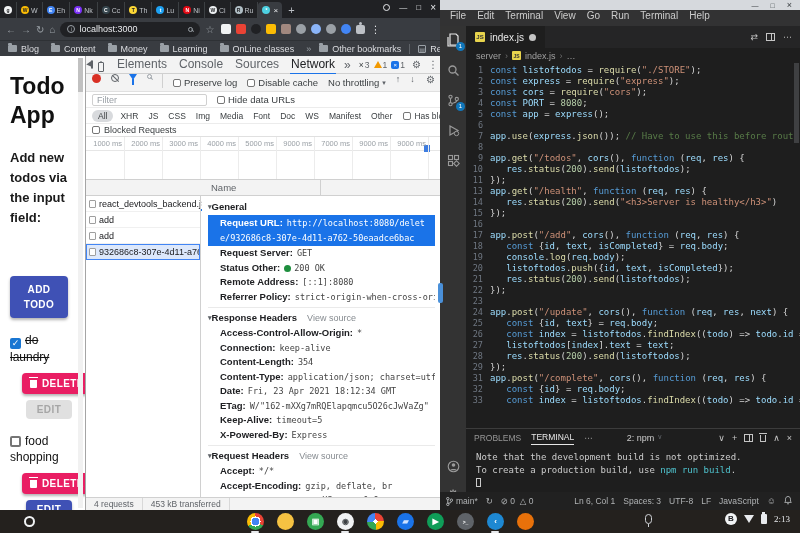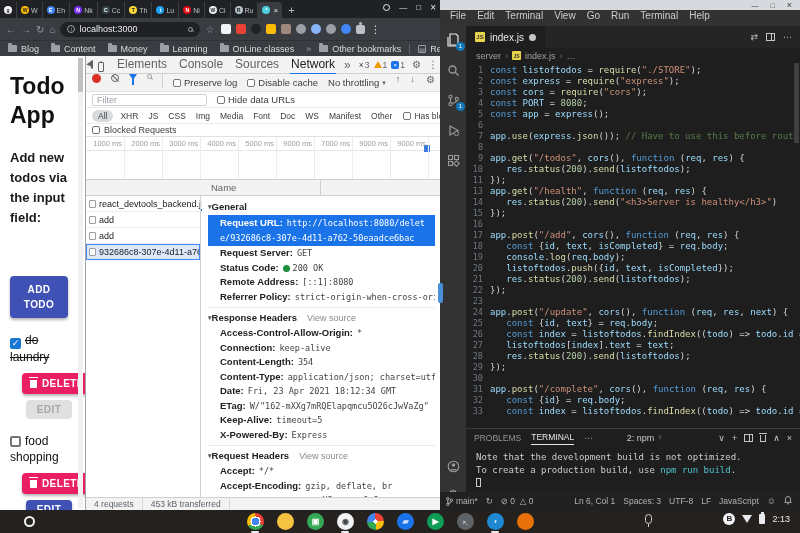--- a/index.html
+++ b/index.html
@@ -165,21 +165,21 @@
   #launcher { position:absolute; left:24px; top:516px; width:11px; height:11px; border:2px solid #f1f3f4; border-radius:50%; }
   .shelf-app { position:absolute; top:513px; width:17px; height:17px; border-radius:50%; display:flex; align-items:center; justify-content:center; font-size:8px; font-weight:bold; }
   .run-dash { position:absolute; top:531px; width:8px; height:2px; border-radius:1px; background:#e8eaed; }
   #tray { position:absolute; right:10px; top:513px; display:flex; align-items:center; gap:7px; }
   #mic-ic { position:absolute; right:148px; top:514px; width:7px; height:10px; border:1.3px solid #cfd2d6; border-radius:4px; }
   #mic-ic::after { content:''; position:absolute; left:2px; bottom:-4px; width:1px; height:3px; background:#cfd2d6; }
   .tray-avatar { width:12px; height:12px; border-radius:50%; background:#f1f3f4; color:#202124; font-size:8px; line-height:12px; text-align:center; font-weight:bold; }
   .wifi { width:0; height:0; border-left:5px solid transparent; border-right:5px solid transparent; border-top:8px solid #e8eaed; }
   .battery { width:6px; height:10px; background:#e8eaed; border-radius:1px; position:relative; }
   .battery::before { content:''; position:absolute; top:-2px; left:1.5px; width:3px; height:2px; background:#e8eaed; }
-  #tray-time { color:#e8eaed; font-size:9px; }
+  #tray-time { color:#e8eaed; font-size:9px;font-family:Liberation Serif, serif; }
 </style>
 </head>
 <body>
 
 <div id="stage">
 
   <div id="chrome-win" class="abs">
     <div id="tabstrip" class="abs">
       <div id="tabs">
           <div class="tab">
@@ -450,21 +450,21 @@
             <span>932686c8-307e-4d11-a762-50...</span>
           </div>
         </div>
       <div id="dt-headers" class="abs">
           <div class="sec-title">
             <span class="tri">▾</span>
             <span>General</span>
           </div>
           <div class="hrow url-hl"><span class="hlabel">Request URL:</span><span class="hval">http://localhost:8080/delete/932686c8-307e-4d11-a762-50eaadce6bac</span></div>
           <div class="hrow"><span class="hlabel">Request Server:</span><span class="hval">GET</span></div>
-          <div class="hrow"><span class="hlabel">Status Code:</span><span class="status-dot"></span><span class="hval">200 OK</span></div>
+          <div class="hrow"><span class="hlabel">Status Other:</span><span class="status-dot"></span><span class="hval">200 OK</span></div>
           <div class="hrow"><span class="hlabel">Remote Address:</span><span class="hval">[::1]:8080</span></div>
           <div class="hrow"><span class="hlabel">Referrer Policy:</span><span class="hval">strict-origin-when-cross-origin</span></div>
           <div class="sec-title bordered">
             <span class="tri">▾</span>
             <span>Response Headers</span>
             <span class="viewsrc">View source</span>
           </div>
           <div class="hrow"><span class="hlabel">Access-Control-Allow-Origin:</span><span class="hval">*</span></div>
           <div class="hrow"><span class="hlabel">Connection:</span><span class="hval">keep-alive</span></div>
           <div class="hrow"><span class="hlabel">Content-Length:</span><span class="hval">354</span></div>
@@ -596,21 +596,20 @@
       <div class="cline"><span class="gut">20</span><span class="ccode">   <span class="c-var">listoftodos</span>.<span class="c-fn">push</span>({<span class="c-var">id</span>, <span class="c-var">text</span>, <span class="c-var">isCompleted</span>});</span></div>
       <div class="cline"><span class="gut">21</span><span class="ccode">   <span class="c-var">res</span>.<span class="c-fn">status</span>(<span class="c-num">200</span>).<span class="c-fn">send</span>(<span class="c-var">listoftodos</span>);</span></div>
       <div class="cline"><span class="gut">22</span><span class="ccode">});</span></div>
       <div class="cline"><span class="gut">23</span><span class="ccode"></span></div>
       <div class="cline"><span class="gut">24</span><span class="ccode"><span class="c-var">app</span>.<span class="c-fn">post</span>(<span class="c-str">"/update"</span>, <span class="c-var">cors</span>(), <span class="c-kw">function</span> (<span class="c-var">req</span>, <span class="c-var">res</span>, <span class="c-var">next</span>) {</span></div>
       <div class="cline"><span class="gut">25</span><span class="ccode">   <span class="c-kw">const</span> {<span class="c-var">id</span>, <span class="c-var">text</span>} = <span class="c-var">req</span>.<span class="c-var">body</span>;</span></div>
       <div class="cline"><span class="gut">26</span><span class="ccode">   <span class="c-kw">const</span> <span class="c-var">index</span> = <span class="c-var">listoftodos</span>.<span class="c-fn">findIndex</span>((<span class="c-var">todo</span>) =&gt; <span class="c-var">todo</span>.<span class="c-var">id</span> ===</span></div>
       <div class="cline"><span class="gut">27</span><span class="ccode">   <span class="c-var">listoftodos</span>[<span class="c-var">index</span>].<span class="c-var">text</span> = <span class="c-var">text</span>;</span></div>
       <div class="cline"><span class="gut">28</span><span class="ccode">   <span class="c-var">res</span>.<span class="c-fn">status</span>(<span class="c-num">200</span>).<span class="c-fn">send</span>(<span class="c-var">listoftodos</span>);</span></div>
       <div class="cline"><span class="gut">29</span><span class="ccode">});</span></div>
-      <div class="cline"><span class="gut">30</span><span class="ccode"></span></div>
       <div class="cline"><span class="gut">31</span><span class="ccode"><span class="c-var">app</span>.<span class="c-fn">post</span>(<span class="c-str">"/complete"</span>, <span class="c-var">cors</span>(), <span class="c-kw">function</span> (<span class="c-var">req</span>, <span class="c-var">res</span>) {</span></div>
       <div class="cline"><span class="gut">32</span><span class="ccode">   <span class="c-kw">const</span> {<span class="c-var">id</span>} = <span class="c-var">req</span>.<span class="c-var">body</span>;</span></div>
       <div class="cline"><span class="gut">33</span><span class="ccode">   <span class="c-kw">const</span> <span class="c-var">index</span> = <span class="c-var">listoftodos</span>.<span class="c-fn">findIndex</span>((<span class="c-var">todo</span>) =&gt; <span class="c-var">todo</span>.<span class="c-var">id</span> ===</span></div>
     </div>
   <div id="vs-scrollbar" class="abs"></div>
   <div id="vs-panel" class="abs">
     <div id="panel-head">
       <span class="ptab">PROBLEMS</span>
       <span class="ptab active">TERMINAL</span>
       <span>⋯</span>

